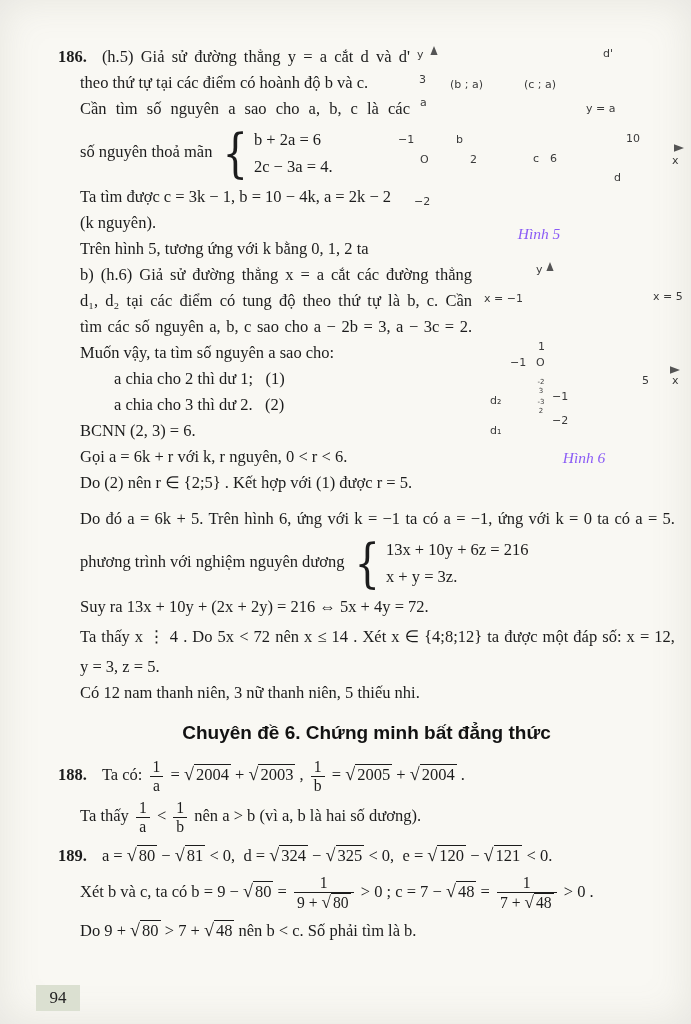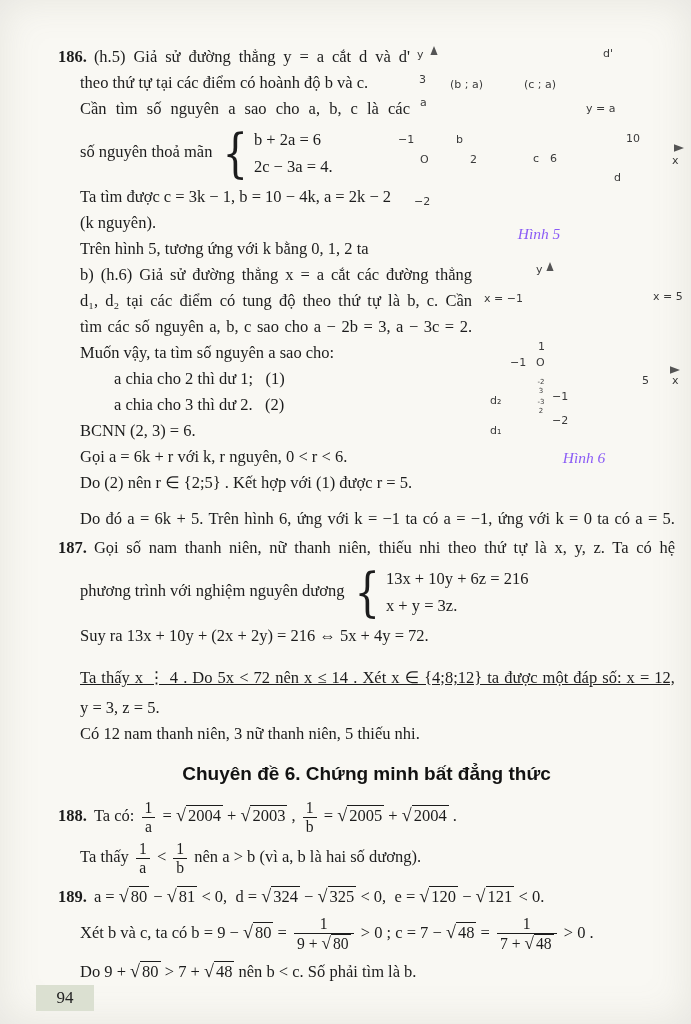--- a/index.html
+++ b/index.html
@@ -4,21 +4,21 @@
 <style>
   html,body{margin:0;padding:0;background:#e8e8e4;}
   .page{position:relative;width:691px;height:1024px;background:#f9f8f3;overflow:hidden;
         font-family:"Liberation Serif",serif;color:#1c1c1c;
         box-shadow:inset 0 0 40px rgba(120,120,110,.15);}
   .body{position:absolute;top:44px;left:58px;right:16px;}
   .line{line-height:26px;font-size:16.5px;padding-left:22px;}
   .line.start{padding-left:0;}
   .line.sub{padding-left:56px;}
   .line.j{text-align:justify;text-align-last:justify;}
-  .plabel{font-weight:bold;padding-right:7px;}
+  .plabel{font-weight:bold;padding-right:15px;}
   .colA{width:352px;}
   .colB{width:414px;}
   .sysline{margin:4px 0;}
   .sys{display:inline-flex;align-items:center;vertical-align:middle;margin-left:10px;}
   .brace{display:inline-block;font-size:40px;transform:scaleY(1.32);font-weight:400;
          margin-right:6px;line-height:1;font-family:"DejaVu Serif",serif;}
   .syscol{display:inline-block;text-align:left;}
   .syscol > div{line-height:27px;}
   .frac{display:inline-block;vertical-align:middle;text-align:center;margin:0 3px;
         line-height:1.12;font-size:0.95em;}
@@ -27,21 +27,21 @@
   .sqrt{white-space:nowrap;}
   .rsign{font-size:1.1em;}
   .rad{border-top:1.3px solid #1c1c1c;padding:0 2px;text-align:center;}
   .mathline{margin:5px 0;}
   .heading{text-align:center;font-family:"Liberation Sans",sans-serif;font-weight:bold;
            font-size:19px;margin:14px 0 12px;color:#121212;padding-left:0;}
   .fig{position:absolute;}
   .figcap{text-align:center;font-style:italic;font-size:15.5px;color:#8b5cf6;margin-top:1px;}
   svg text{font-family:"DejaVu Sans",sans-serif;font-size:11px;fill:#3a3a3a;}
   svg text.tf{font-size:7px;}
-  .pagenum{position:absolute;left:36px;top:985px;width:58px;height:26px;background:#dbe0d1;
+  .pagenum{position:absolute;left:36px;top:985px;width:44px;height:26px;background:#dbe0d1;
            text-align:center;line-height:26px;font-size:17px;color:#222;}
 </style>
 </head>
 <body>
 
 <div class="page">
 
   <div class="fig" style="top:42px;left:390px;width:298px;">
     <svg width="298" height="178" viewBox="0 0 298 178">
 
@@ -155,30 +155,29 @@
       <div class="line sub">a chia cho 2 thì dư 1;&nbsp;&nbsp; (1)</div>
       <div class="line sub">a chia cho 3 thì dư 2.&nbsp;&nbsp; (2)</div>
       <div class="line">BCNN (2, 3) = 6.</div>
       <div class="line">Gọi a = 6k + r với k, r nguyên, 0 &lt; r &lt; 6.</div>
       <div class="line">Do (2) nên r ∈ {2;5} . Kết hợp với (1) được r = 5.</div>
     </div>
 
     <div class="line j" style="margin-top:10px;">Do đó a = 6k + 5. Trên hình 6, ứng với k = −1 ta có a = −1, ứng với k = 0 ta có a = 5.</div>
 
     <div>
-      <div class="line start j" style="margin-top:3px;"><span class="plabel">187.</span><span>Gọi số nam thanh niên, nữ thanh niên, thiếu nhi theo thứ tự là x, y, z. Ta có hệ</span></div>
       <div class="line sysline"><span>phương trình với nghiệm nguyên dương</span><span class="sys">
             <span class="brace">{</span>
             <span class="syscol">
               <div>13x + 10y + 6z = 216</div>
               <div>x + y = 3z.</div>
             </span>
           </span></div>
       <div class="line" style="margin-top:3px;">Suy ra 13x + 10y + (2x + 2y) = 216 ⇔ 5x + 4y = 72.</div>
-      <div class="line j" style="margin-top:16px;text-decoration:underline;">Ta thấy x ⋮ 4 . Do 5x &lt; 72 nên x ≤ 14 . Xét x ∈ {4;8;12} ta được một đáp số: x = 12,</div>
+      <div class="line j" style="margin-top:4px;">Ta thấy x ⋮ 4 . Do 5x &lt; 72 nên x ≤ 14 . Xét x ∈ {4;8;12} ta được một đáp số: x = 12,</div>
       <div class="line" style="margin-top:4px;">y = 3, z = 5.</div>
       <div class="line">Có 12 nam thanh niên, 3 nữ thanh niên, 5 thiếu nhi.</div>
     </div>
 
     <div class="line heading">Chuyên đề 6. Chứng minh bất đẳng thức</div>
 
     <div>
       <div class="line start mathline"><span class="plabel">188.</span><span><span>Ta có: </span><span class="frac"><span class="num"><span>1</span></span><span class="den"><span>a</span></span></span><span> = </span><span class="sqrt"><span class="rsign">√</span><span class="rad">2004</span></span><span> + </span><span class="sqrt"><span class="rsign">√</span><span class="rad">2003</span></span><span> , </span><span class="frac"><span class="num"><span>1</span></span><span class="den"><span>b</span></span></span><span> = </span><span class="sqrt"><span class="rsign">√</span><span class="rad">2005</span></span><span> + </span><span class="sqrt"><span class="rsign">√</span><span class="rad">2004</span></span><span> .</span></span></div>
       <div class="line mathline"><span>Ta thấy </span><span class="frac"><span class="num"><span>1</span></span><span class="den"><span>a</span></span></span><span> &lt; </span><span class="frac"><span class="num"><span>1</span></span><span class="den"><span>b</span></span></span><span> nên a &gt; b (vì a, b là hai số dương).</span></div>
     </div>

